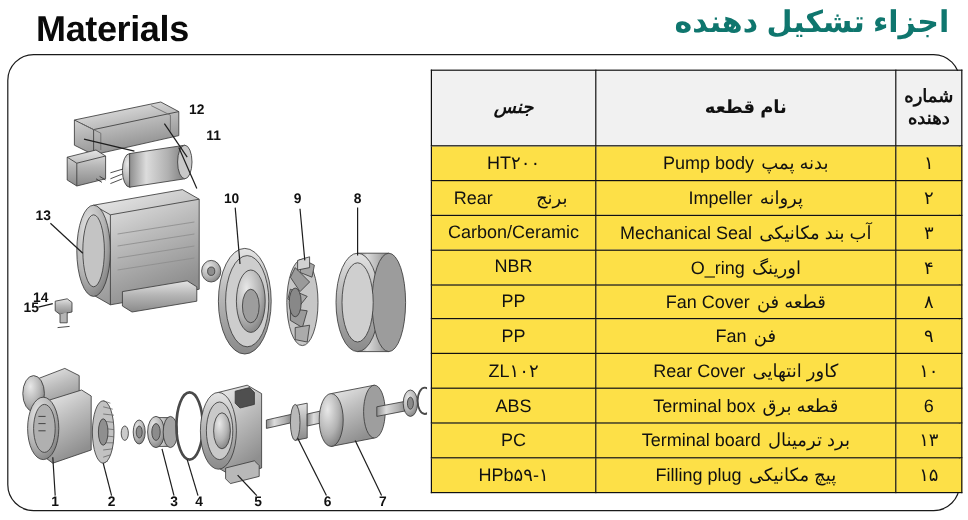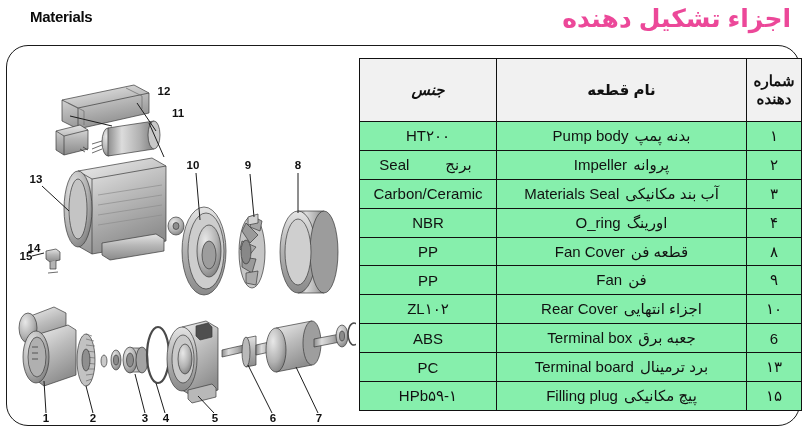--- a/index.html
+++ b/index.html
@@ -14,33 +14,33 @@
   #page {
     position: relative;
     width: 807px; height: 433px;
     background: #ffffff;
   }
 
   
   #title-en {
     position: absolute;
     left: 30px; top: 8px;
-    font-size: 15px;
+    font-size: 30px;
     font-weight: bold;
     color: #0a0a0a;
     letter-spacing: -0.3px;
     direction: ltr;
     white-space: nowrap;
   }
   #title-fa {
     position: absolute;
     right: 16px; top: 4px;
     font-size: 25px;
     font-weight: bold;
-    color: #ec4899;
+    color: #0f766e;
     direction: rtl;
     white-space: nowrap;
   }
 
   
   #frame {
     position: absolute;
     left: 6px; top: 45px;
     width: 794px; height: 381px;
     border: 1.6px solid #1a1a1a;
@@ -69,21 +69,21 @@
     border-collapse: collapse;
     table-layout: fixed;
     direction: rtl;
   }
   table.parts th, table.parts td {
     border: 1.4px solid #111111;
     text-align: center;
     vertical-align: middle;
     color: #111111;
     padding: 0 4px;
-    background: #86efac;
+    background: #fde047;
   }
   table.parts thead th {
     background: #f1f1f1;
     font-size: 15px;
     font-weight: bold;
     height: 63px;
     line-height: 1.22;
   }
   th.col-num   { width: 55px; font-family: Liberation Serif, serif; }
   th.col-name  { width: 250px; }
@@ -336,50 +336,50 @@
       </thead>
       <tbody id="parts-body">
           <tr>
             <td class="cell-num">۱</td>
             <td class="cell-name"><span class="fa">بدنه پمپ</span><span class="en">Pump body</span></td>
             <td class="cell-mat"><span class="en">HT۲۰۰</span></td>
           </tr>
           <tr>
             <td class="cell-num">۲</td>
             <td class="cell-name"><span class="fa">پروانه</span><span class="en">Impeller</span></td>
-            <td class="cell-mat"><span class="en">Seal</span><span class="fa">برنج</span></td>
+            <td class="cell-mat"><span class="en">Rear</span><span class="fa">برنج</span></td>
           </tr>
           <tr>
             <td class="cell-num">۳</td>
-            <td class="cell-name"><span class="fa">آب بند مکانیکی</span><span class="en">Materials Seal</span></td>
+            <td class="cell-name"><span class="fa">آب بند مکانیکی</span><span class="en">Mechanical Seal</span></td>
             <td class="cell-mat"><span class="en">Carbon/Ceramic</span></td>
           </tr>
           <tr>
             <td class="cell-num">۴</td>
             <td class="cell-name"><span class="fa">اورینگ</span><span class="en">O_ring</span></td>
             <td class="cell-mat"><span class="en">NBR</span></td>
           </tr>
           <tr>
             <td class="cell-num">۸</td>
             <td class="cell-name"><span class="fa">قطعه فن</span><span class="en">Fan Cover</span></td>
             <td class="cell-mat"><span class="en">PP</span></td>
           </tr>
           <tr>
             <td class="cell-num">۹</td>
             <td class="cell-name"><span class="fa">فن</span><span class="en">Fan</span></td>
             <td class="cell-mat"><span class="en">PP</span></td>
           </tr>
           <tr>
             <td class="cell-num">۱۰</td>
-            <td class="cell-name"><span class="fa">اجزاء انتهایی</span><span class="en">Rear Cover</span></td>
+            <td class="cell-name"><span class="fa">کاور انتهایی</span><span class="en">Rear Cover</span></td>
             <td class="cell-mat"><span class="en">ZL۱۰۲</span></td>
           </tr>
           <tr>
             <td class="cell-num">6</td>
-            <td class="cell-name"><span class="fa">جعبه برق</span><span class="en">Terminal box</span></td>
+            <td class="cell-name"><span class="fa">قطعه برق</span><span class="en">Terminal box</span></td>
             <td class="cell-mat"><span class="en">ABS</span></td>
           </tr>
           <tr>
             <td class="cell-num">۱۳</td>
             <td class="cell-name"><span class="fa">برد ترمینال</span><span class="en">Terminal board</span></td>
             <td class="cell-mat"><span class="en">PC</span></td>
           </tr>
           <tr>
             <td class="cell-num">۱۵</td>
             <td class="cell-name"><span class="fa">پیچ مکانیکی</span><span class="en">Filling plug</span></td>

